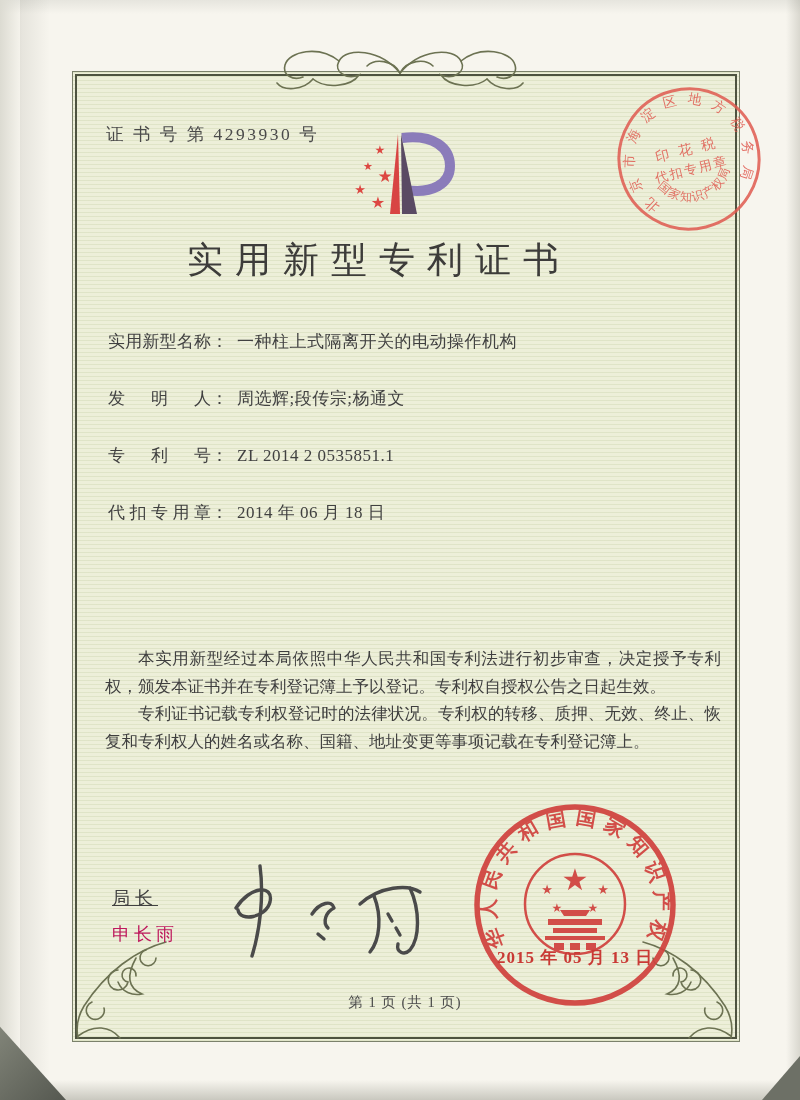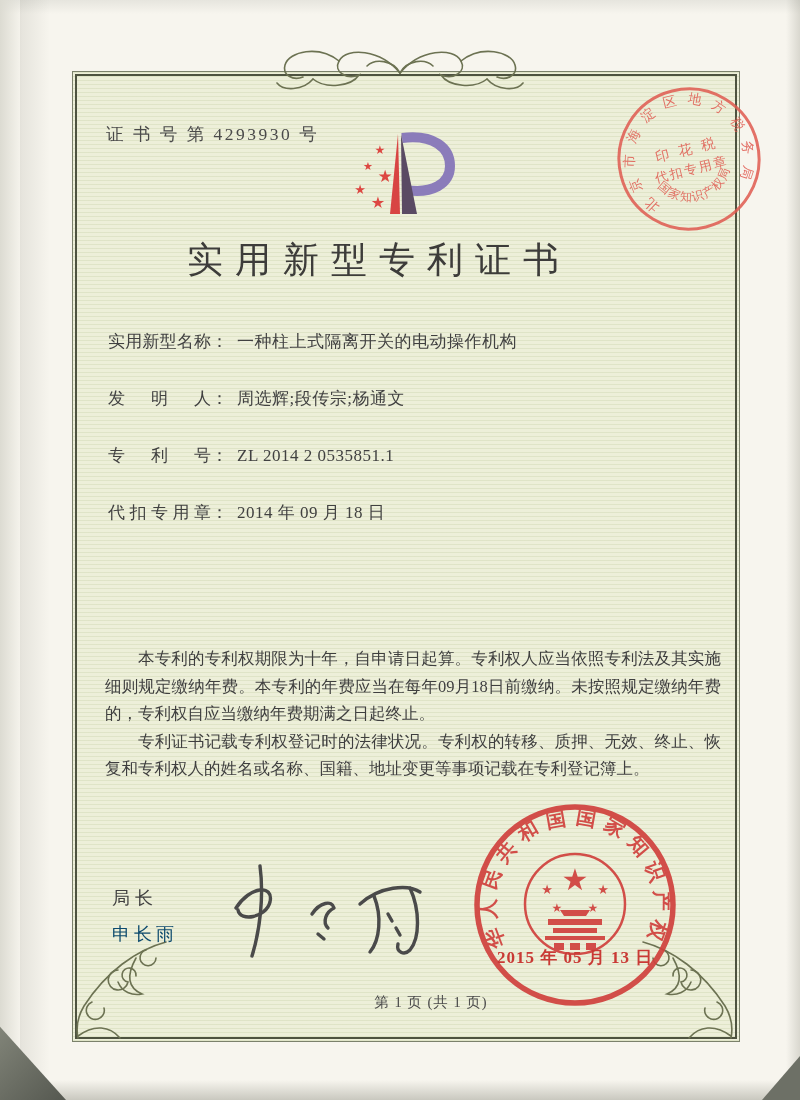--- a/index.html
+++ b/index.html
@@ -30,30 +30,30 @@
   .title{position:absolute;left:72px;top:236px;width:614px;text-align:center;font-size:36px;letter-spacing:12px;color:#3d3c3a;}
 
   .field-row{position:absolute;left:108px;font-size:17px;color:#414141;white-space:nowrap;}
   .f-label-text{display:inline-block;width:103px;text-align:justify;text-align-last:justify;}
   .f-colon{margin-right:9px;}
   .f-value{letter-spacing:0.5px;}
 
   .paras{position:absolute;left:105px;top:645px;width:616px;font-size:16.5px;line-height:27.5px;color:#3f3f3f;text-align:justify;}
   .paras p{margin:0;text-indent:2em;}
 
-  .signer-title{position:absolute;left:112px;top:886px;font-size:18px;letter-spacing:5px;color:#414141;}
-  .signer-name{position:absolute;left:112px;top:922px;font-size:18px;letter-spacing:4px;color:#0c4a6e;}
+  .signer-title{position:absolute;left:112px;top:886px;font-size:18px;letter-spacing:5px;color:#414141;text-decoration:underline;}
+  .signer-name{position:absolute;left:112px;top:922px;font-size:18px;letter-spacing:4px;color:#be185d;}
   .signature{position:absolute;left:212px;top:858px;width:220px;height:102px;}
   .sig-stroke{stroke:#4a4a4a;stroke-width:3.4;fill:none;stroke-linecap:round;stroke-linejoin:round;}
 
   .office-seal{position:absolute;left:470px;top:800px;width:210px;height:210px;opacity:0.92;}
   .seal-date{position:absolute;left:462px;top:946px;width:226px;text-align:center;font-size:17px;letter-spacing:1px;color:#c93a35;font-weight:bold;}
   .tax-stamp{position:absolute;left:614px;top:84px;width:150px;height:150px;transform:rotate(-14deg);opacity:0.85;}
 
-  .footer{position:absolute;left:72px;top:993px;width:666px;text-align:center;font-size:14.5px;color:#4a4a4a;letter-spacing:1px;margin-left:26px;}
+  .footer{position:absolute;left:72px;top:993px;width:666px;text-align:center;font-size:14.5px;color:#4a4a4a;letter-spacing:1px;}
 </style>
 </head>
 <body>
 
 <div class="photo">
 
   <div class="scan-top"></div>
   <div class="scan-left"></div>
   <div class="spine-shadow"></div>
   <div class="scan-right"></div>
@@ -119,25 +119,25 @@
   <div class="field-row" style="top:330px;">
     <span class="f-label"><span class="f-label-text">实用新型名称</span><span class="f-colon">：</span></span><span class="f-value">一种柱上式隔离开关的电动操作机构</span>
   </div>
   <div class="field-row" style="top:387px;">
     <span class="f-label"><span class="f-label-text">发明人</span><span class="f-colon">：</span></span><span class="f-value">周选辉;段传宗;杨通文</span>
   </div>
   <div class="field-row" style="top:444px;">
     <span class="f-label"><span class="f-label-text">专利号</span><span class="f-colon">：</span></span><span class="f-value">ZL 2014 2 0535851.1</span>
   </div>
   <div class="field-row" style="top:501px;">
-    <span class="f-label"><span class="f-label-text">代扣专用章</span><span class="f-colon">：</span></span><span class="f-value">2014 年 09 月 18 日</span>
+    <span class="f-label"><span class="f-label-text">代扣专用章</span><span class="f-colon">：</span></span><span class="f-value">2014 年 06 月 18 日</span>
   </div>
 
   <div class="paras">
-    <p>本专利的专利权期限为十年，自申请日起算。专利权人应当依照专利法及其实施细则规定缴纳年费。本专利的年费应当在每年09月18日前缴纳。未按照规定缴纳年费的，专利权自应当缴纳年费期满之日起终止。</p>
+    <p>本实用新型经过本局依照中华人民共和国专利法进行初步审查，决定授予专利权，颁发本证书并在专利登记簿上予以登记。专利权自授权公告之日起生效。</p>
     <p>专利证书记载专利权登记时的法律状况。专利权的转移、质押、无效、终止、恢复和专利权人的姓名或名称、国籍、地址变更等事项记载在专利登记簿上。</p>
   </div>
 
   <div class="signer-title">局长</div>
   <div class="signer-name">申长雨</div>
 
   <svg class="signature" viewBox="0 0 220 102">
     <g class="sig-stroke">
       <path d="M24,50 C38,28 62,26 58,44 C54,60 28,64 26,52"></path>
       <path d="M48,8 C52,38 48,72 40,98"></path>

